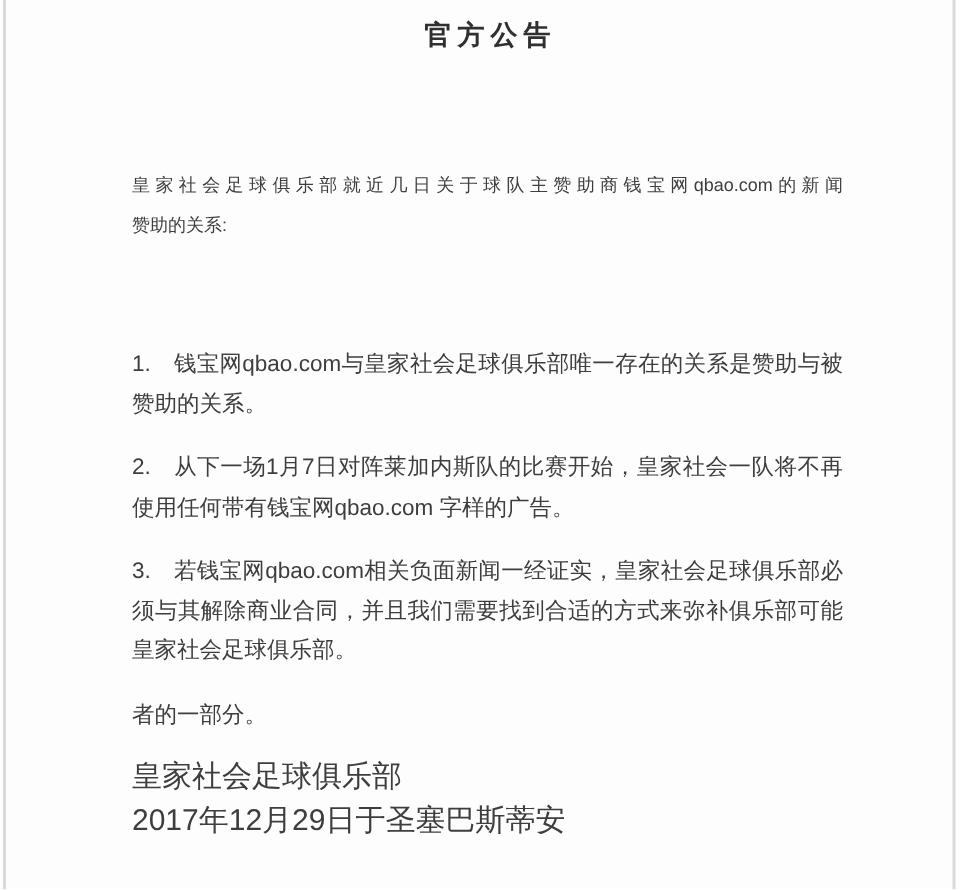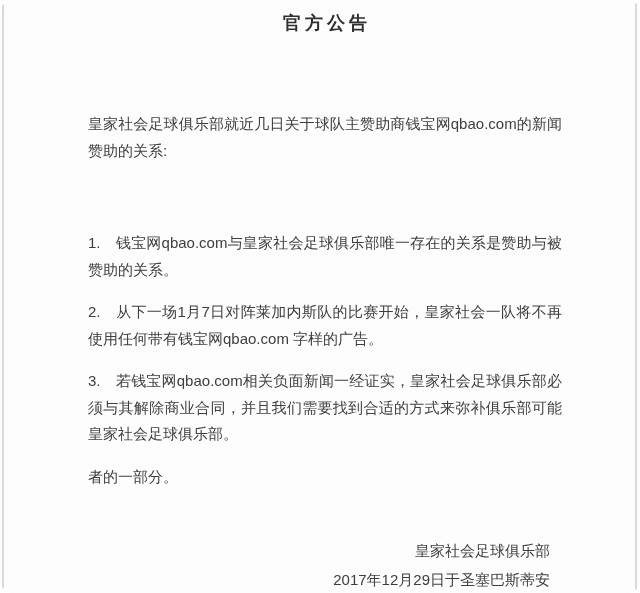--- a/index.html
+++ b/index.html
@@ -8,21 +8,20 @@
     background: #ffffff;
     font-family: "Liberation Sans", sans-serif;
   }
   .page {
     position: relative;
     width: 640px;
     height: 593px;
     background: #fdfdfd;
     overflow: hidden;
     color: #3e3e3e;
-    border-radius: 13px;
   }
   .edge {
     position: absolute;
     top: 0;
     bottom: 0;
     width: 2px;
     background: #d9d9d9;
   }
   .edge-left  { left: 2px; }
   .edge-right { right: 3px; }
@@ -40,21 +39,21 @@
     letter-spacing: 4px;
     text-indent: 4px;
     line-height: 22px;
   }
 
   .intro {
     position: absolute;
     top: 110px;
     left: 88px;
     width: 474px;
-    font-size: 15px;
+    font-size: 12px;
     line-height: 27px;
   }
 
   .statements {
     position: absolute;
     top: 214px;
     left: 88px;
     width: 474px;
     font-size: 15px;
     line-height: 26.5px;
@@ -69,25 +68,25 @@
     overflow: hidden;
     text-align: left;
   }
   .line.full {
     text-align: justify;
     text-align-last: justify;
   }
 
   .sign-block {
     position: absolute;
-    top: 536px;
+    top: 504px;
     left: 88px;
     right: 90px;
-    text-align: right;
-    font-size: 15px;
+    text-align: left;
+    font-size: 20px;
     line-height: 29px;
   }
 </style>
 </head>
 <body>
 
 <div class="page">
 
   <div class="edge edge-left"></div>
   <div class="edge edge-right"></div>

